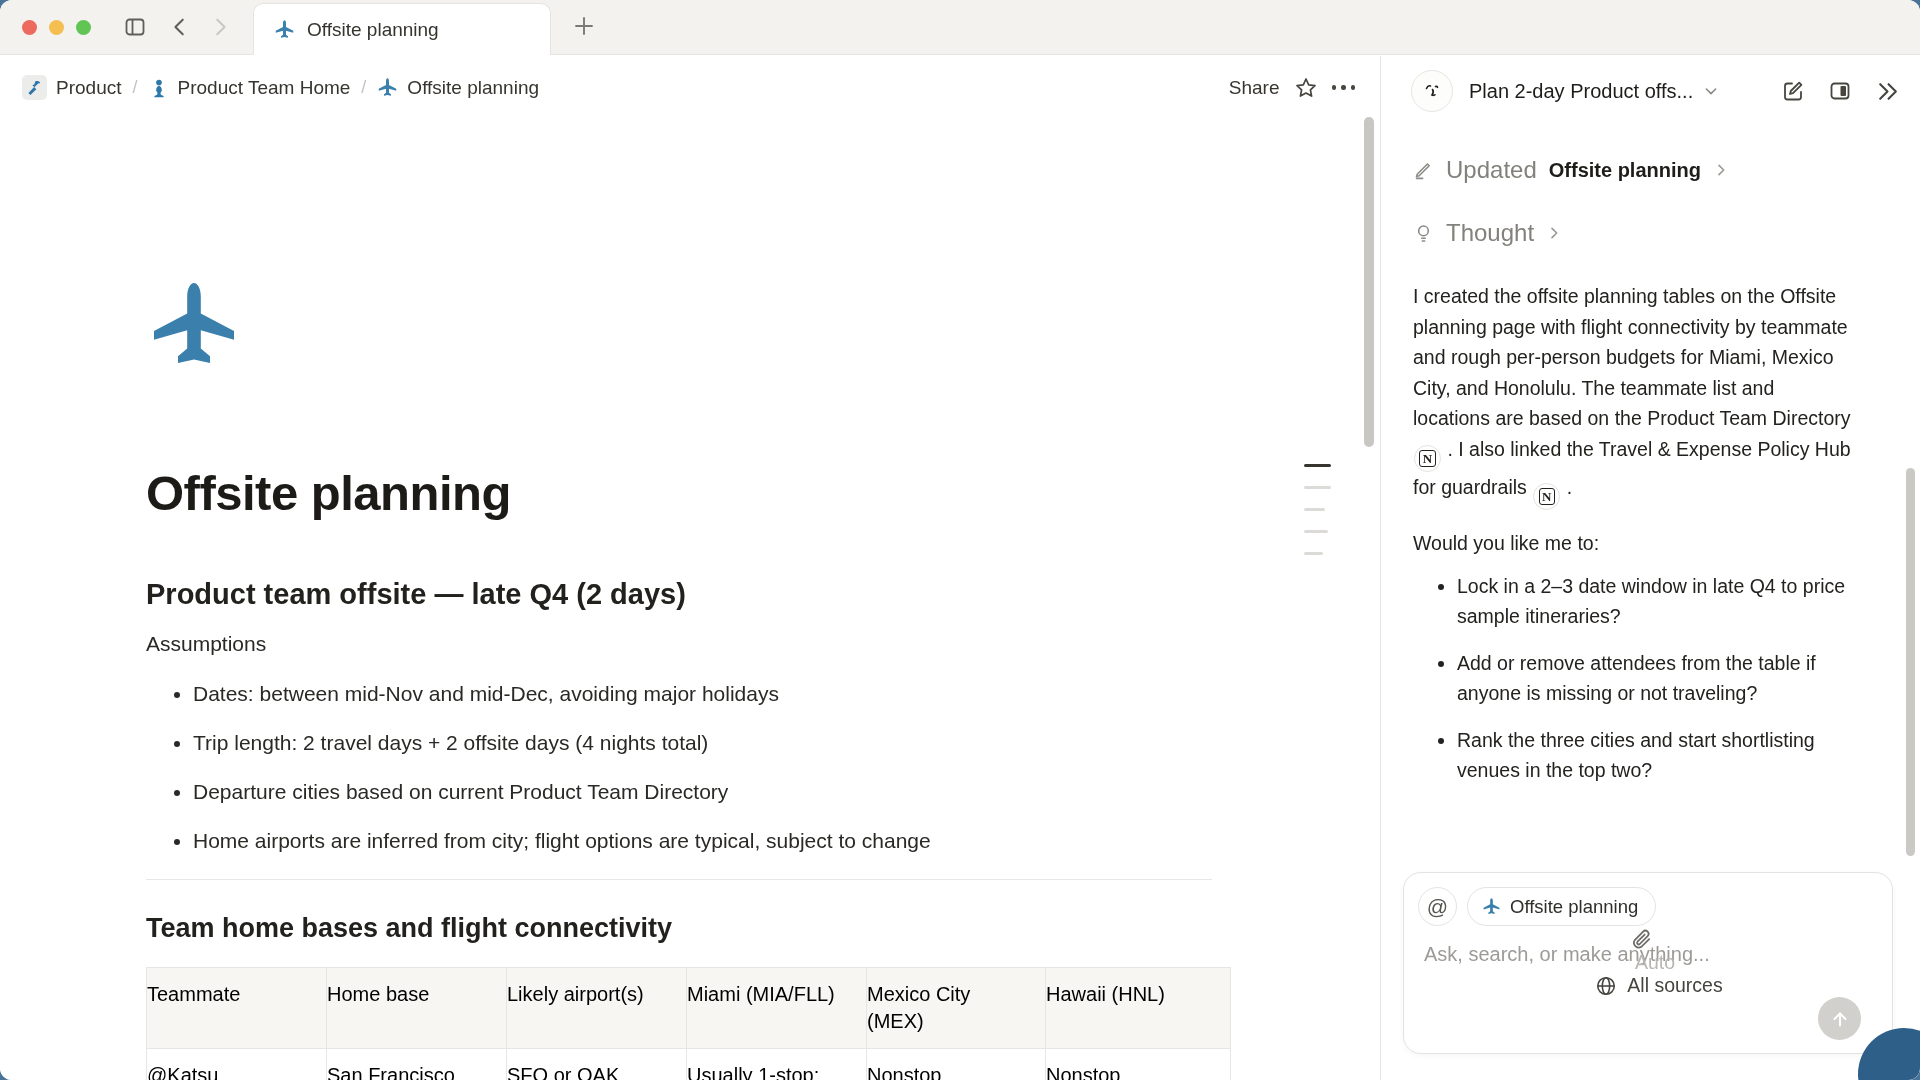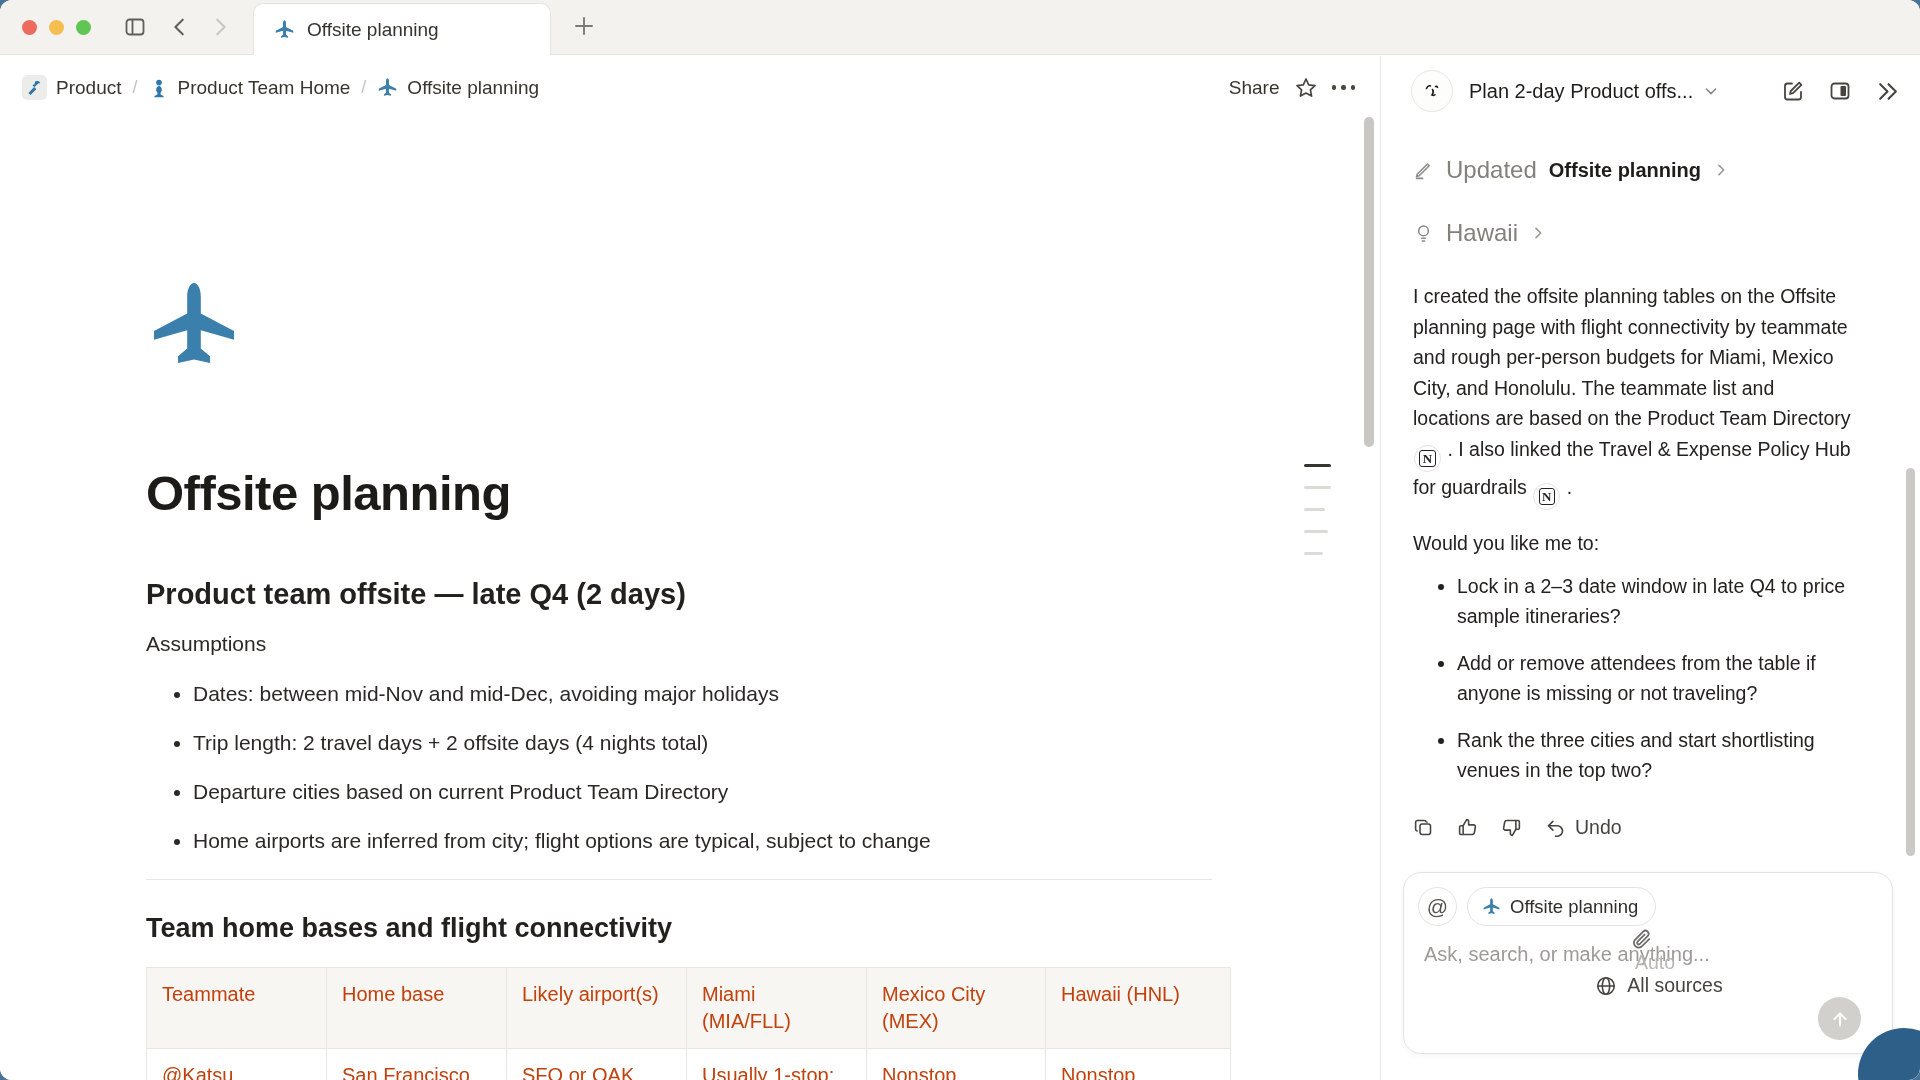--- a/index.html
+++ b/index.html
@@ -66,21 +66,21 @@
   .page-title { margin-top:88px; font-size:49px; font-weight:bold; color:#1c1b18; letter-spacing:-0.5px; }
   .h2 { margin-top:57px; font-size:29px; font-weight:bold; color:#22211e; }
   .plain { margin-top:21px; font-size:21px; color:#2a2926; }
   ul.doc-bullets { margin:25px 0 0 0; padding-left:47px; }
   ul.doc-bullets li { font-size:21px; color:#2a2926; margin-bottom:23px; line-height:26px; }
   .divider { margin-top:25px; width:1066px; height:1px; background:#e9e7e4; }
   .h3 { margin-top:33px; font-size:27px; font-weight:bold; color:#22211e; }
   table.flights { margin-top:23px; border-collapse:collapse; table-layout:fixed; width:1084px; }
   table.flights th, table.flights td {
     border:1px solid #e8e6e3; vertical-align:top; text-align:left;
-    padding:13px 20px 13px 15px; font-size:20px; line-height:27px; font-weight:normal; color:#c2410c;
+    padding:13px 20px 13px 0; font-size:20px; line-height:27px; font-weight:normal; color:#000000;
   }
   table.flights th { background:#f7f6f3; }
   td.mention { text-decoration:underline; text-decoration-color:#b9b7b3; text-underline-offset:4px; }
 
   
   .toc { position:absolute; left:1304px; top:464px; }
   .toc i { display:block; height:3px; border-radius:2px; background:#dddbd8; margin-bottom:19px; }
   .toc i:first-child { background:#37352f; width:27px; }
 
   .main-scrollbar { position:absolute; left:1364px; top:117px; width:10px; height:330px; background:#c9c7c4; border-radius:5px; }
@@ -366,21 +366,21 @@
       </div>
 
       <div class="activity-row second">
         <span class="act-icon">
           <svg width="21" height="21" viewBox="0 0 24 24" fill="none" stroke="currentColor" stroke-width="1.8" stroke-linecap="round">
             <circle cx="12" cy="9" r="5.5"></circle>
               <line x1="10" y1="17.5" x2="14" y2="17.5"></line>
               <line x1="10.7" y1="20.5" x2="13.3" y2="20.5"></line>
           </svg>
         </span>
-        <span class="muted">Hawaii</span>
+        <span class="muted">Thought</span>
         <span class="chev">
           <svg width="16" height="16" viewBox="0 0 24 24" fill="none" stroke="currentColor" stroke-width="2.4" stroke-linecap="round" stroke-linejoin="round">
               <polyline points="9,5 16,12 9,19"></polyline>
             </svg>
         </span>
       </div>
 
       <div class="ai-paragraph">
         <span>I created the offsite planning tables on the Offsite planning page with flight connectivity by teammate and rough per-person budgets for Miami, Mexico City, and Honolulu. The teammate list and locations are based on the Product Team Directory</span><span class="nchip">
             <b>N</b>
@@ -389,45 +389,20 @@
           </span><span> .</span>
       </div>
 
       <div class="ai-question">Would you like me to:</div>
       <ul class="ai-bullets">
         <li>Lock in a 2–3 date window in late Q4 to price sample itineraries?</li>
         <li>Add or remove attendees from the table if anyone is missing or not traveling?</li>
         <li>Rank the three cities and start shortlisting venues in the top two?</li>
       </ul>
 
-      <div class="actions">
-        <span class="icon-btn">
-          <svg width="21" height="21" viewBox="0 0 24 24" fill="none" stroke="currentColor" stroke-width="1.8" stroke-linejoin="round">
-            <rect x="8" y="8" width="12" height="12" rx="2.5"></rect>
-              <path d="M16 5.5V6h.5M5.5 16H5a2 2 0 0 1-2-2V6a2 2 0 0 1 2-2h8a2 2 0 0 1 2 2"></path>
-          </svg>
-        </span>
-        <span class="icon-btn">
-          <svg width="21" height="21" viewBox="0 0 24 24" fill="none" stroke="currentColor" stroke-width="1.8" stroke-linejoin="round">
-            <path d="M7 10v10H4.5A1.5 1.5 0 0 1 3 18.5V11.5A1.5 1.5 0 0 1 4.5 10H7zm0 0l4-7c1.3 0 2.3 1 2.3 2.3V9H19a2 2 0 0 1 2 2.4l-1.2 6.6a2.5 2.5 0 0 1-2.4 2H7"></path>
-          </svg>
-        </span>
-        <span class="icon-btn">
-          <svg width="21" height="21" viewBox="0 0 24 24" fill="none" stroke="currentColor" stroke-width="1.8" stroke-linejoin="round">
-            <path d="M17 14V4h2.5A1.5 1.5 0 0 1 21 5.5v7a1.5 1.5 0 0 1-1.5 1.5H17zm0 0l-4 7c-1.3 0-2.3-1-2.3-2.3V15H5a2 2 0 0 1-2-2.4l1.2-6.6a2.5 2.5 0 0 1 2.4-2H17"></path>
-          </svg>
-        </span>
-        <span class="undo">
-          <svg width="21" height="21" viewBox="0 0 24 24" fill="none" stroke="currentColor" stroke-width="1.9" stroke-linecap="round" stroke-linejoin="round">
-            <polyline points="9,5 4,10 9,15"></polyline>
-              <path d="M4 10h10a6 6 0 0 1 0 12h-2"></path>
-          </svg>
-          <span>Undo</span>
-        </span>
-      </div>
     </div>
 
     <div class="composer">
       <div class="chips">
         <span class="at-chip">
             <span>@</span>
           </span>
         <span class="page-chip">
           <span class="tb-icon plane-blue">
             <svg width="19" height="19" viewBox="0 0 24 24" fill="currentColor">

